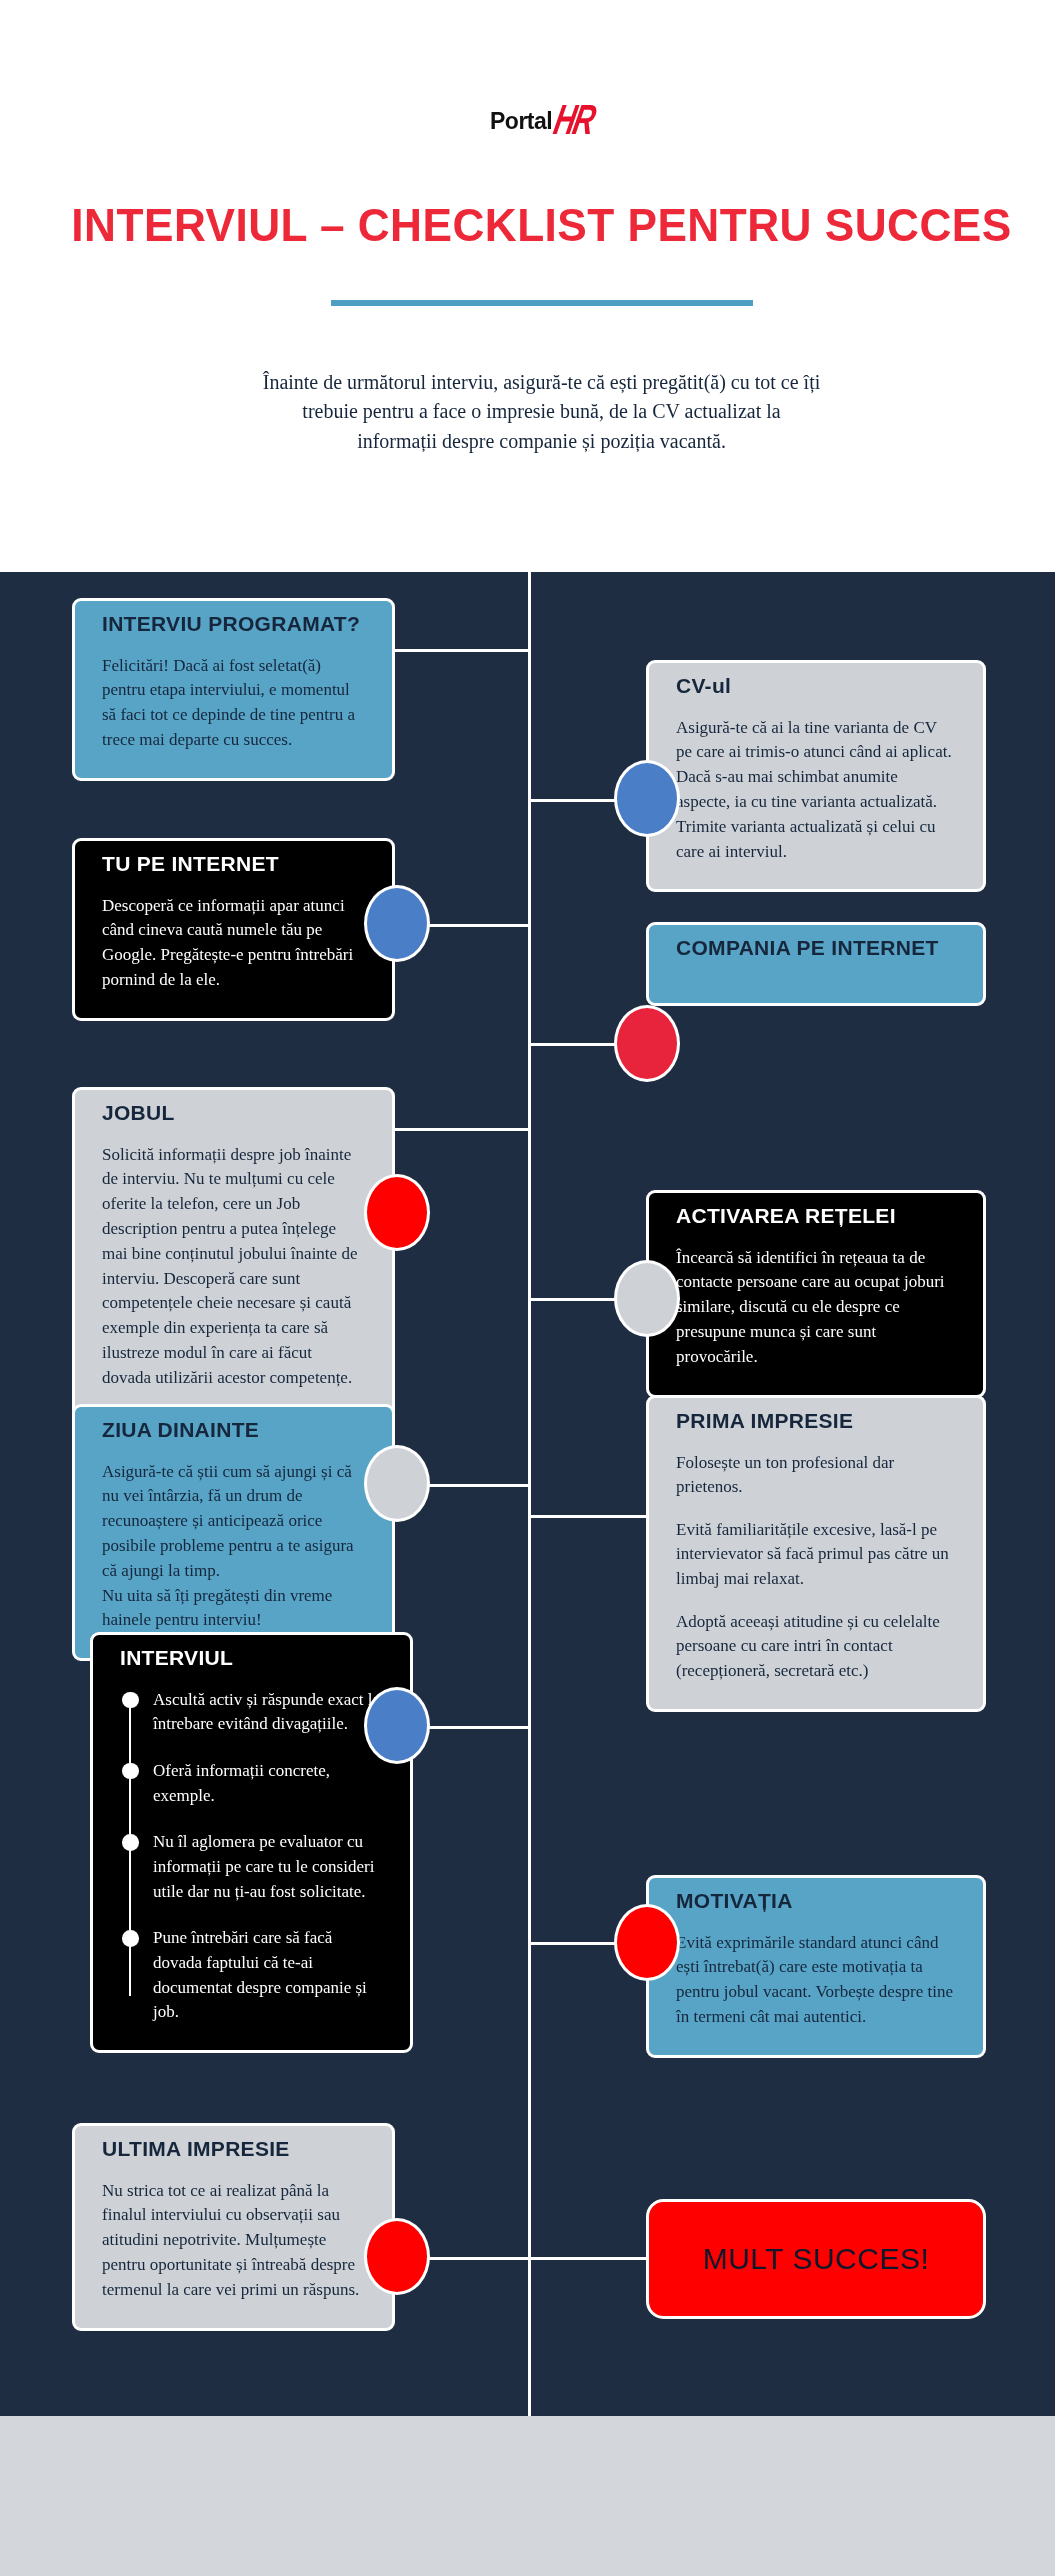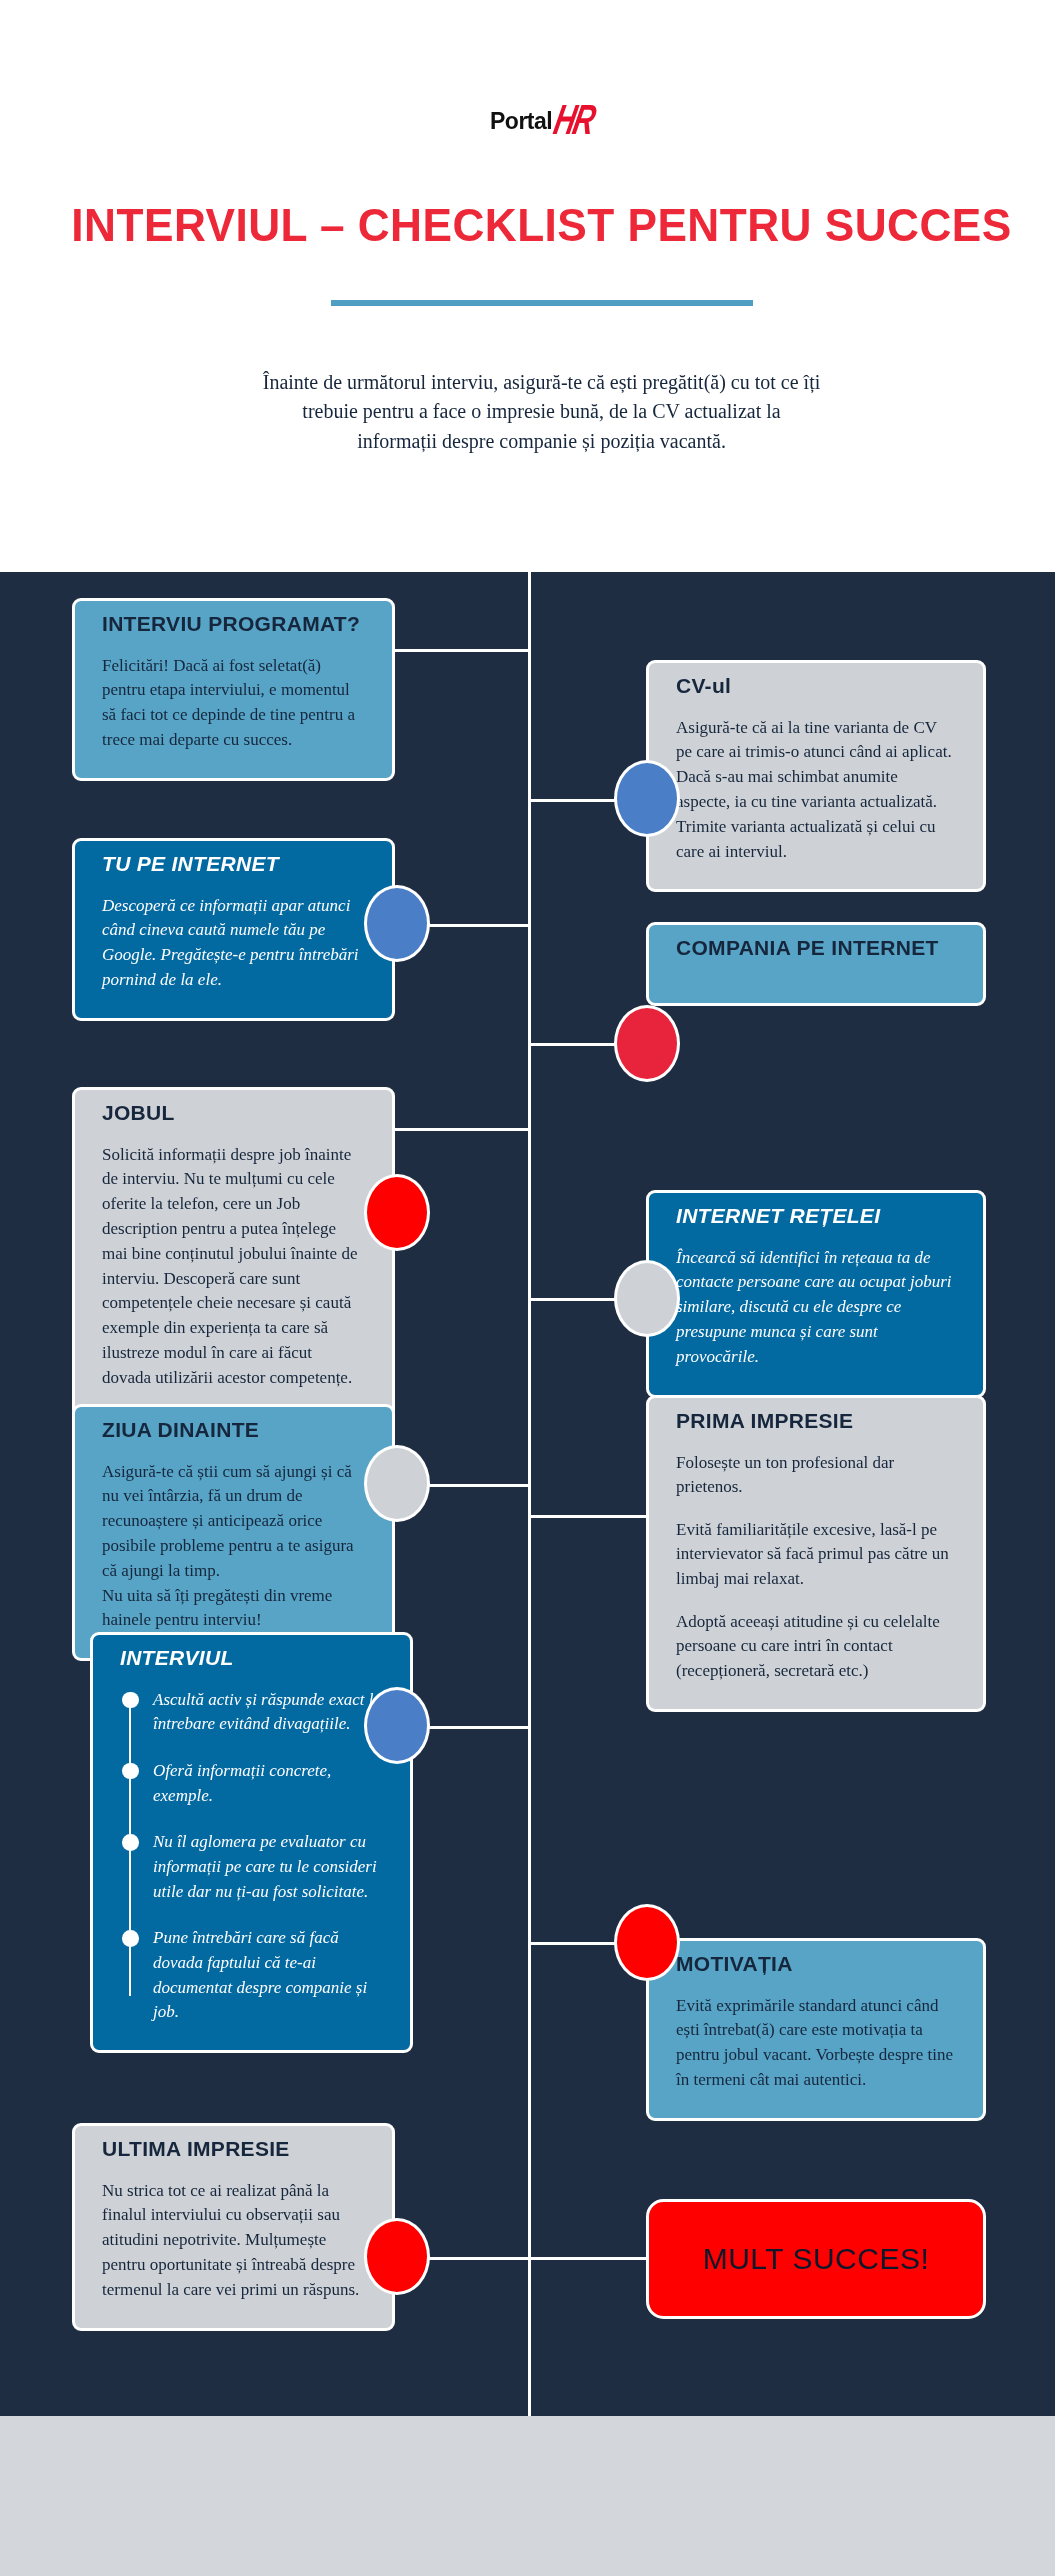--- a/index.html
+++ b/index.html
@@ -55,21 +55,21 @@
     margin-bottom:17.5px;
   }
   .card p {
     font-family:"Liberation Serif", serif;
     font-size:17px; line-height:1.46;
   }
   .card p + p { margin-top:17.5px; }
 
   .c-blue  { background:#57a4c6; }
   .c-blue  h3, .c-blue p  { color:#16263c; }
-  .c-red   { background:#0369a1;font-style:italic; }
+  .c-red   { background:#000000; }
   .c-red   h3, .c-red p   { color:#ffffff; }
   .c-grey  { background:#ced2d6; }
   .c-grey  h3, .c-grey p  { color:#16263c; }
 
   
   .node {
     position:absolute; width:66px; height:77px; border-radius:50%;
     border:3.6px solid #ffffff; z-index:5;
   }
   .n-blue { background:#4a7fc8; }
@@ -151,21 +151,21 @@
   </div>
   <div class="node n-red2" style="left:614px; top:433px;"></div>
 
   <div class="card c-grey" style="left:72px; top:515px; width:323px;">
     <h3>JOBUL</h3>
     <p>Solicită informații despre job înainte de interviu. Nu te mulțumi cu cele oferite la telefon, cere un Job description pentru a putea înțelege mai bine conținutul jobului înainte de interviu. Descoperă care sunt competențele cheie necesare și caută exemple din experiența ta care să ilustreze modul în care ai făcut dovada utilizării acestor competențe.</p>
   </div>
   <div class="node n-red" style="left:364px; top:602px;"></div>
 
   <div class="card c-red" style="left:646px; top:618px; width:340px;">
-    <h3>INTERNET REȚELEI</h3>
+    <h3>ACTIVAREA REȚELEI</h3>
     <p>Încearcă să identifici în rețeaua ta de contacte persoane care au ocupat joburi similare, discută cu ele despre ce presupune munca și care sunt provocările.</p>
   </div>
   <div class="node n-grey" style="left:614px; top:688px;"></div>
 
   <div class="card c-blue" style="left:72px; top:832px; width:323px;">
     <h3>ZIUA DINAINTE</h3>
     <p>Asigură-te că știi cum să ajungi și că nu vei întârzia, fă un drum de recunoaștere și anticipează orice posibile probleme pentru a te asigura că ajungi la timp.</p>
     <p style="margin-top:0">Nu uita să îți pregătești din vreme hainele pentru interviu!</p>
   </div>
   <div class="node n-grey" style="left:364px; top:873px;"></div>
@@ -182,21 +182,21 @@
     <ul class="bullets">
       <div class="rail"></div>
       <li>Ascultă activ și răspunde exact la întrebare evitând divagațiile.</li>
       <li>Oferă informații concrete, exemple.</li>
       <li>Nu îl aglomera pe evaluator cu informații pe care tu le consideri utile dar nu ți-au fost solicitate.</li>
       <li>Pune întrebări care să facă dovada faptului că te-ai documentat despre companie și job.</li>
     </ul>
   </div>
   <div class="node n-blue" style="left:364px; top:1115px;"></div>
 
-  <div class="card c-blue" style="left:646px; top:1366px; width:340px;">
+  <div class="card c-blue" style="left:646px; top:1303px; width:340px;">
     <h3>MOTIVAȚIA</h3>
     <p>Evită exprimările standard atunci când ești întrebat(ă) care este motivația ta pentru jobul vacant. Vorbește despre tine în termeni cât mai autentici.</p>
   </div>
   <div class="node n-red" style="left:614px; top:1332px;"></div>
 
   <div class="card c-grey" style="left:72px; top:1551px; width:323px;">
     <h3>ULTIMA IMPRESIE</h3>
     <p>Nu strica tot ce ai realizat până la finalul interviului cu observații sau atitudini nepotrivite. Mulțumește pentru oportunitate și întreabă despre termenul la care vei primi un răspuns.</p>
   </div>
   <div class="node n-red" style="left:364px; top:1646px;"></div>

